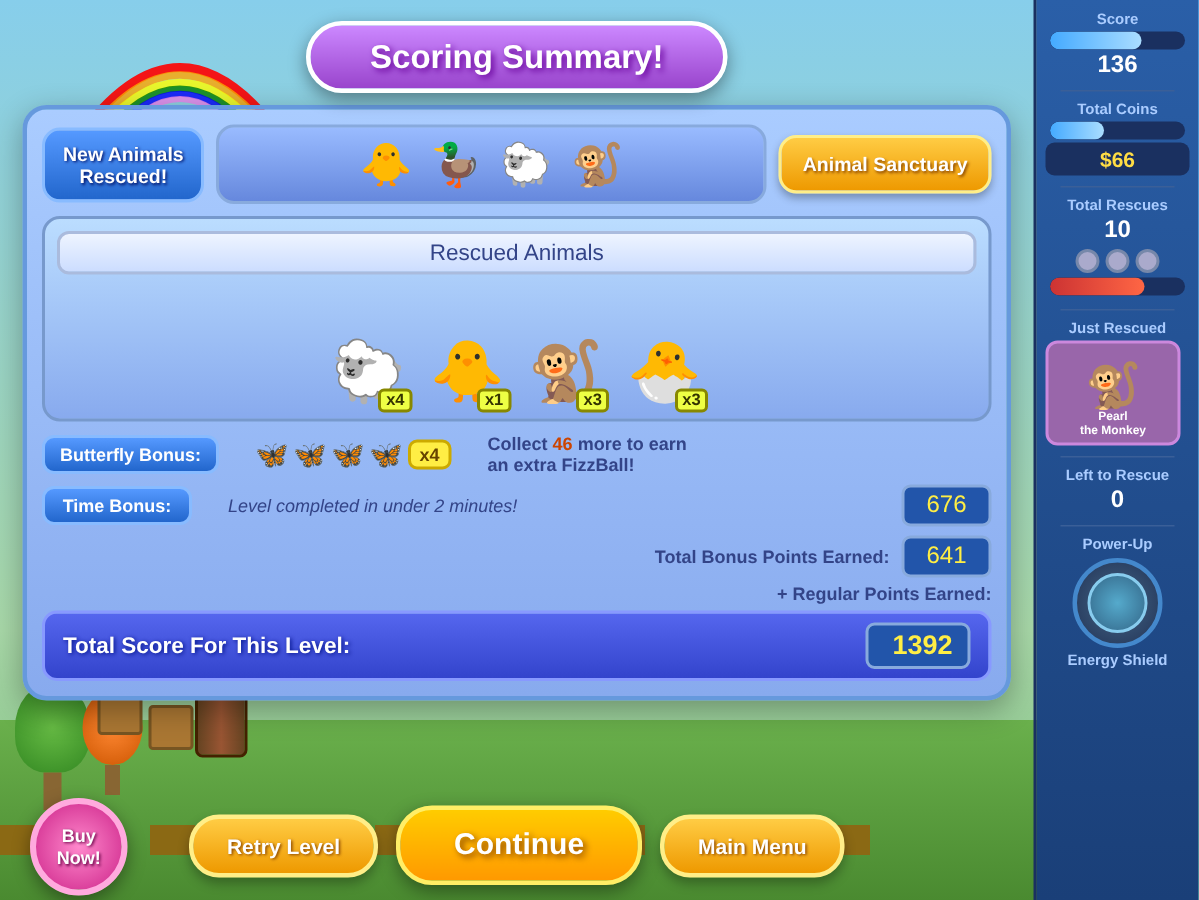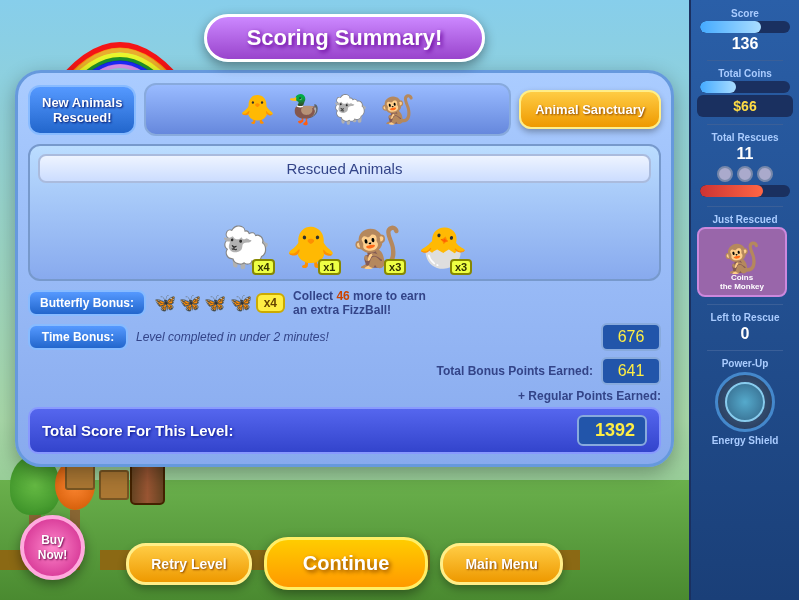--- a/index.html
+++ b/index.html
@@ -315,21 +315,21 @@
       padding: 0 3px;
       font-size: 11px;
       font-weight: bold;
       color: #333300;
     }
 
     
     .bonus-row {
       display: flex;
       align-items: center;
-      gap: 8px;
+      gap: 24px;
       margin-bottom: 6px;
     }
 
     .bonus-label {
       background: linear-gradient(180deg, #5599ff, #2266cc);
       border: 2px solid #88bbff;
       border-radius: 8px;
       padding: 4px 10px;
       color: white;
       font-size: 12px;
@@ -478,21 +478,21 @@
       font-weight: bold;
       cursor: pointer;
       text-shadow: 1px 1px 2px #884400;
       box-shadow: 0 4px 8px rgba(0,0,0,0.3);
       text-align: right;
     }
 
     
     .buy-now-btn {
       position: absolute;
-      bottom: 20px;
+      bottom: 3px;
       left: 20px;
       width: 65px;
       height: 65px;
       background: radial-gradient(circle, #ff88cc, #cc2288);
       border: 4px solid #ffaade;
       border-radius: 50%;
       display: flex;
       align-items: center;
       justify-content: center;
       color: white;
@@ -560,38 +560,38 @@
     <div class="score-bar">
       <div class="score-bar-fill" style="width:40%"></div>
     </div>
     <div class="coins-display">$66</div>
   </div>
 
   <div class="sidebar-divider"></div>
 
   <div class="sidebar-section">
     <div class="sidebar-label">Total Rescues</div>
-    <div class="sidebar-value">11</div>
+    <div class="sidebar-value">10</div>
     <div class="circles-row">
       <div class="circle-indicator"></div>
       <div class="circle-indicator"></div>
       <div class="circle-indicator"></div>
     </div>
     <div class="health-bar">
       <div class="health-bar-fill"></div>
     </div>
   </div>
 
   <div class="sidebar-divider"></div>
 
   <div class="sidebar-section">
     <div class="sidebar-label">Just Rescued</div>
     <div class="just-rescued-box">
       <span class="monkey-icon">🐒</span>
-      <div class="monkey-name">Coins</div>
+      <div class="monkey-name">Pearl</div>
       <div class="monkey-name">the Monkey</div>
     </div>
   </div>
 
   <div class="sidebar-divider"></div>
 
   <div class="sidebar-section">
     <div class="sidebar-label">Left to Rescue</div>
     <div class="sidebar-value">0</div>
   </div>
@@ -606,21 +606,21 @@
     <div class="sidebar-label">Energy Shield</div>
   </div>
 </div>
 
 <div class="main-content">
 
   <div style="text-align:center; margin-top: 14px; margin-bottom: 8px;">
     <div class="title-pill">Scoring Summary!</div>
   </div>
 
-  <div class="modal-body" style="margin: 0 15px; border-radius: 26px;">
+  <div class="modal-body" style="margin: 0 15px;">
 
     <div class="animals-row">
       <div class="new-animals-badge" style="white-space:pre-line;">New Animals
 Rescued!</div>
 
       <div class="animals-preview">
         <span class="animal-emoji">🐥</span>
         <span class="animal-emoji">🦆</span>
         <span class="animal-emoji">🐑</span>
         <span class="animal-emoji">🐒</span>

